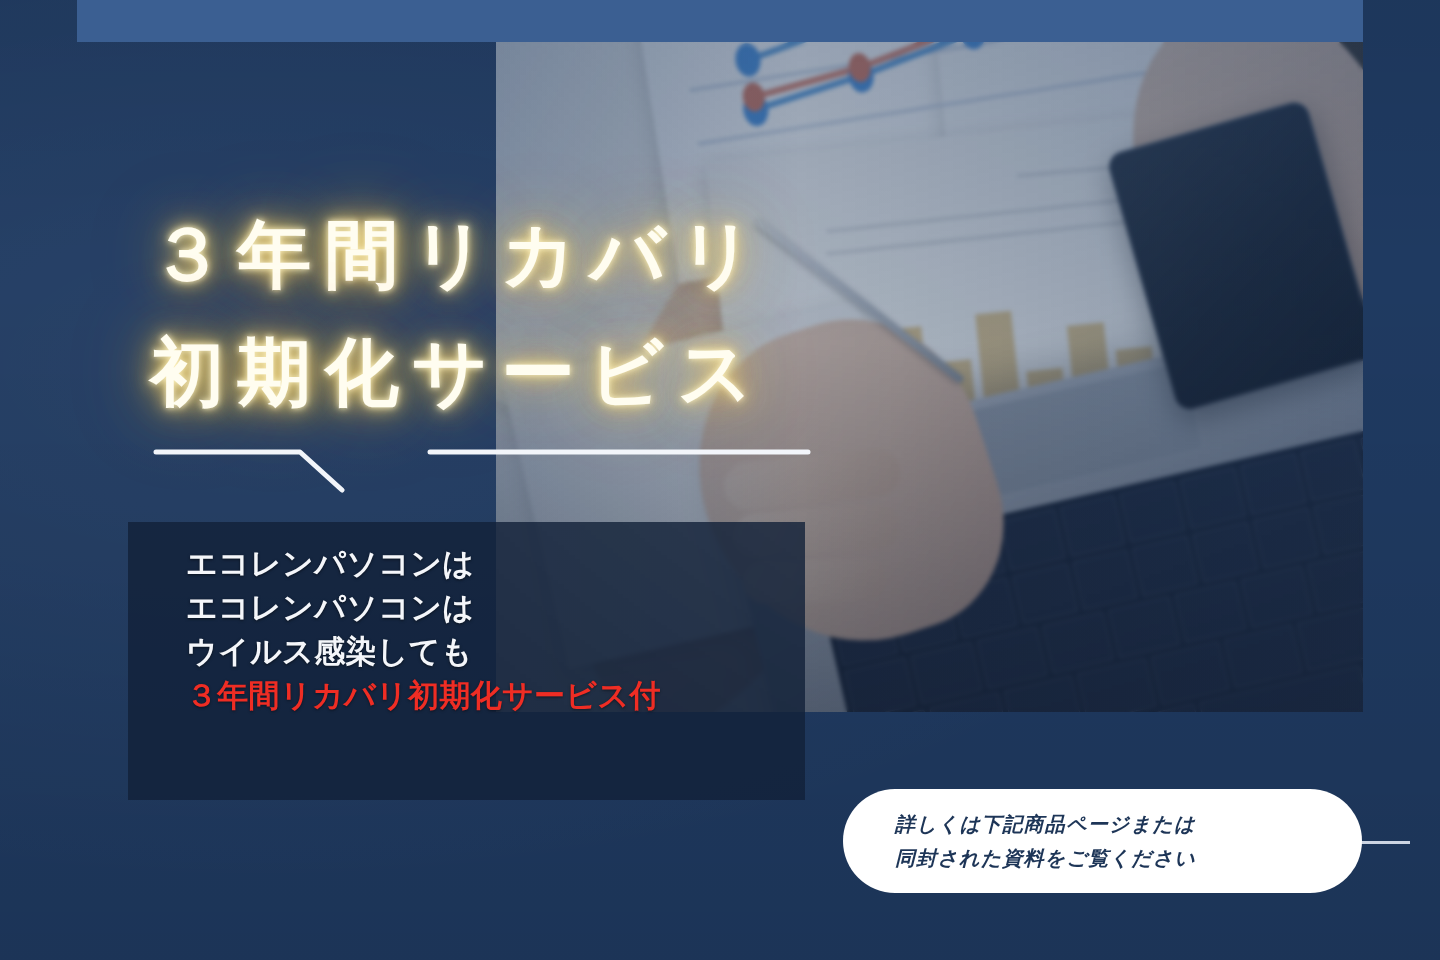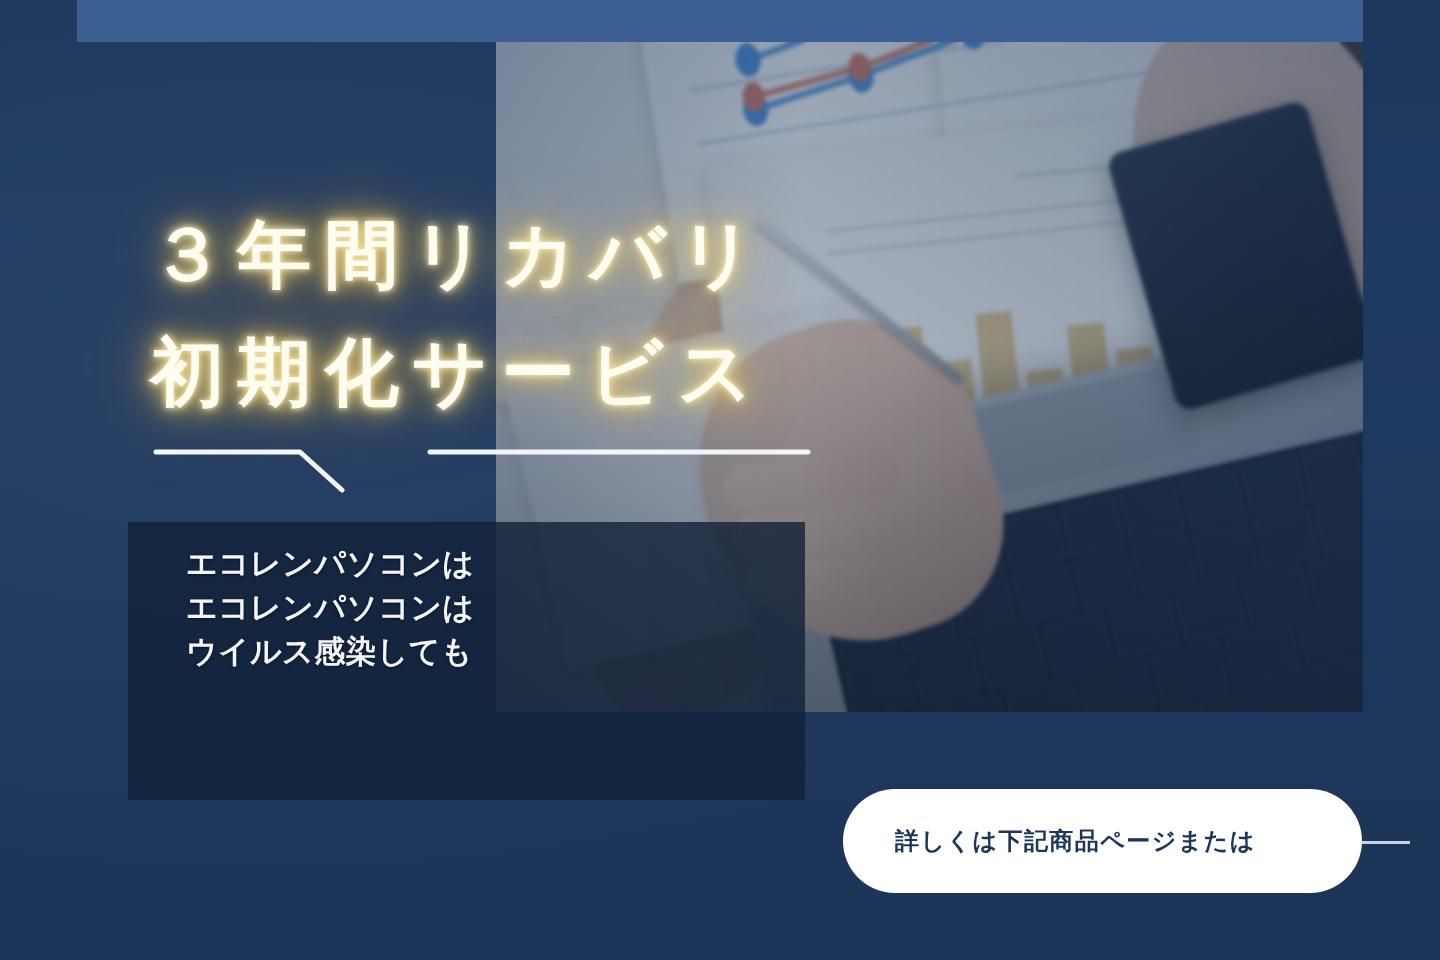--- a/index.html
+++ b/index.html
@@ -283,26 +283,27 @@
     border-radius: 52px;
     z-index: 8;
     display: flex;
     flex-direction: column;
     justify-content: center;
     padding-left: 52px;
     box-sizing: border-box;
   }
   .pill-line {
     display: block;
-    font-size: 24px;
+    font-size: 20px;
     line-height: 34px;
     font-weight: 700;
     color: #1d3557;
     letter-spacing: .06em;
     white-space: nowrap;
+    font-style: italic;
   }
 </style>
 </head>
 <body>
 
 <div id="stage">
 
   <div class="bg-navy"></div>
 
   <div class="top-bar"></div>
@@ -456,20 +457,22 @@
     <svg viewBox="0 0 660 62" preserveAspectRatio="none">
       <path d="M4 14 L148 14 L190 52" fill="none" stroke="#f2f5fa" stroke-width="5" stroke-linecap="round" stroke-linejoin="round"></path>
       <line x1="278" y1="14" x2="656" y2="14" stroke="#f2f5fa" stroke-width="5" stroke-linecap="round"></line>
     </svg>
   </div>
 
   <div class="copy-box">
     <span class="copy-line">エコレンパソコンは</span>
     <span class="copy-line">エコレンパソコンは</span>
     <span class="copy-line">ウイルス感染しても</span>
+    <span class="copy-line accent">３年間リカバリ初期化サービス付</span>
   </div>
 
   <div class="pill-rule"></div>
   <div class="pill">
     <span class="pill-line">詳しくは下記商品ページまたは</span>
+    <span class="pill-line">同封された資料をご覧ください</span>
   </div>
 
 </div>
 
 </body></html>

